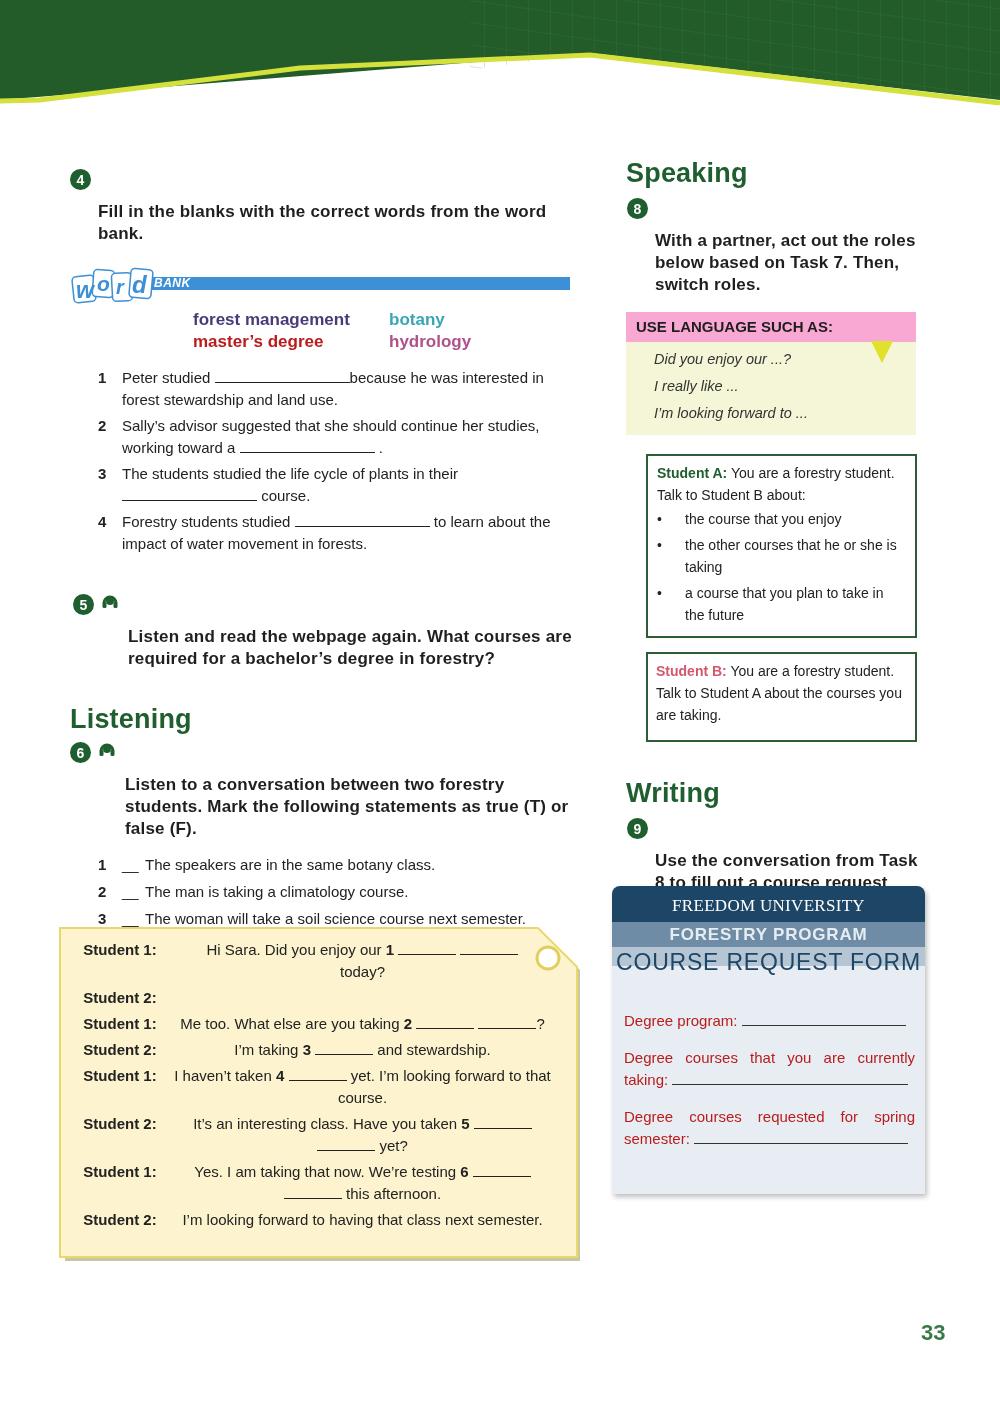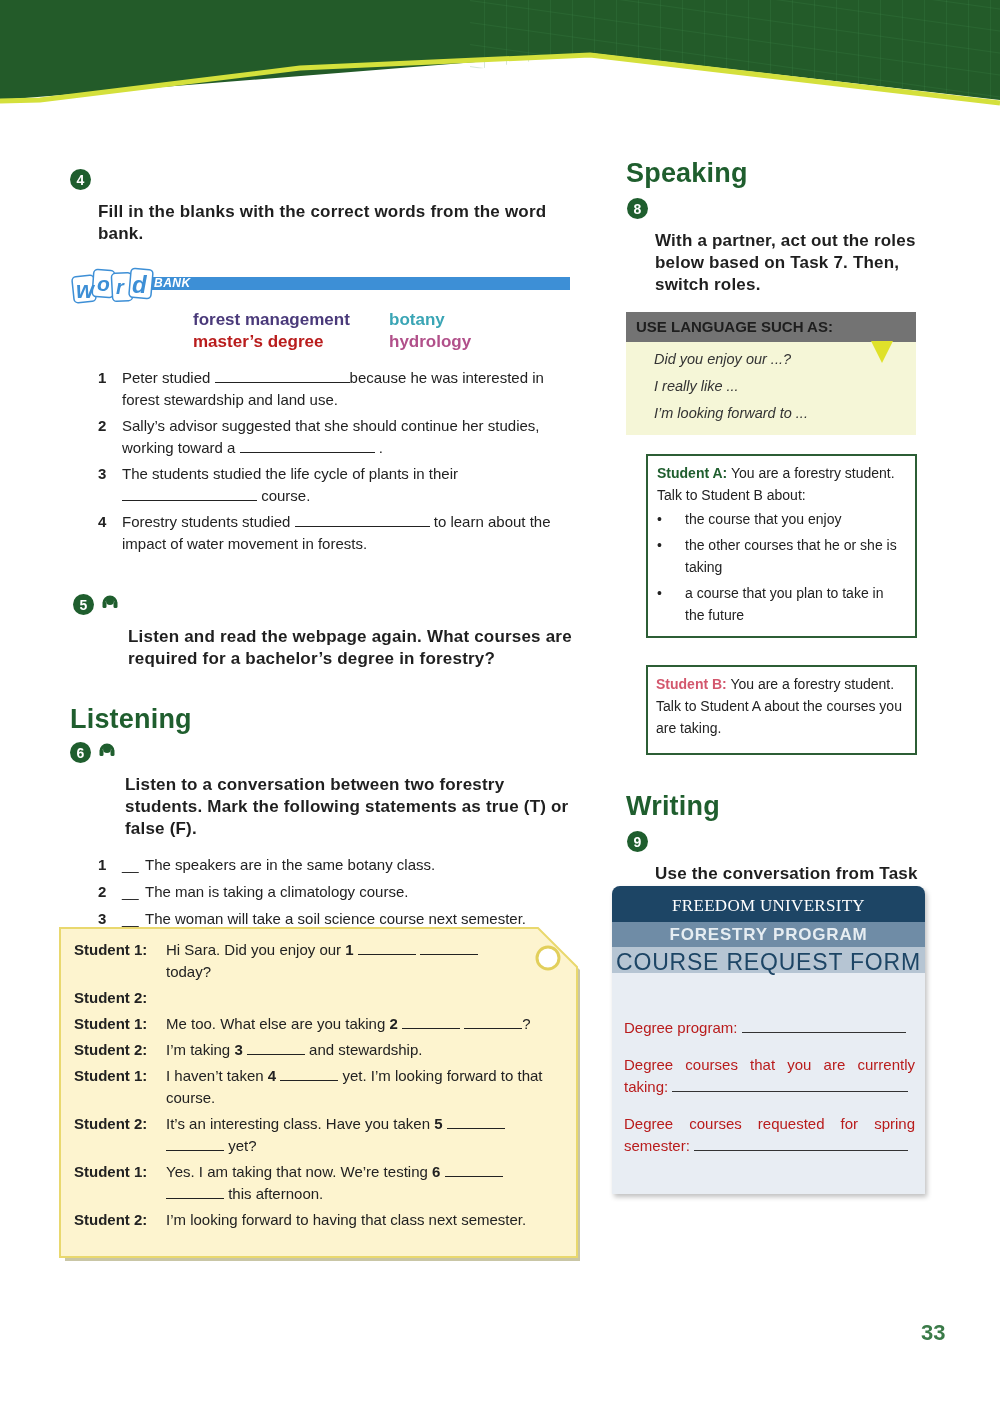--- a/index.html
+++ b/index.html
@@ -37,44 +37,44 @@
   .numlist .t { flex: 1; }
   .blank { display: inline-block; border-bottom: 1px solid #222; height: 14px; vertical-align: baseline; }
 
   .tf .row { margin-bottom: 5px; }
   .tf .n { flex: 0 0 24px; }
   .tf .u { flex: 0 0 23px; }
 
   
   .card { position: absolute; left: 59px; top: 927px; width: 523px; height: 335px; }
   .card svg { position: absolute; left: 0; top: 0; }
-  .conv { position: absolute; left: 15px; top: 12px; width: 485px; font-size: 15px; line-height: 22px; color: #222; }
+  .conv { position: absolute; left: 15px; top: 12px; width: 485px; font-size: 15px; line-height: 22px; color: #222; text-align: center; }
   .conv .line { display: flex; margin-bottom: 4px; }
   .conv .sp { flex: 0 0 92px; font-weight: bold; }
   .conv .tx { flex: 1; }
   .conv b { font-weight: bold; }
 
   
   .lang-box { position: relative; margin-top: 16px; width: 290px; background: #f5f6d7; height: 123px; }
-  .lang-head { background: #737373; height: 30px; padding-left: 10px; font-weight: bold; font-size: 15px; line-height: 30px; color: #1e1e1e; }
+  .lang-head { background: #f9a8d4; height: 30px; padding-left: 10px; font-weight: bold; font-size: 15px; line-height: 30px; color: #1e1e1e; }
   .lang-tri { position: absolute; left: 245px; top: 29px; width: 0; height: 0; border-left: 11px solid transparent; border-right: 11px solid transparent; border-top: 22px solid #dfe12a; }
   .lang-items { padding: 4px 5px 0 28px; font-style: italic; font-size: 14.5px; line-height: 27px; color: #333; }
 
   .role { border: 2px solid #2c5e35; width: 271px; margin-left: 20px; padding: 6px 9px 6px 9px; font-size: 14px; line-height: 22px; color: #222; }
   .role .lbl-a { color: #1f5e2e; font-weight: bold; }
   .role .lbl-b { color: #d3576d; font-weight: bold; }
   .role ul { list-style: none; margin-top: 2px; }
   .role li { display: flex; margin-bottom: 4px; }
   .role li .dot { flex: 0 0 28px; }
 
   
   .form { position: absolute; left: 612px; top: 886px; width: 313px; height: 308px; background: #e8edf3; border-radius: 8px 8px 0 0; box-shadow: 2px 3px 5px rgba(0,0,0,0.25); overflow: hidden; }
   .f-h1 { height: 36px; background: #1d4565; color: #fff; font-family: "Liberation Serif", serif; font-size: 17px; text-align: center; line-height: 40px; letter-spacing: 0.3px; }
   .f-h2 { height: 25px; background: #6f8ca6; color: #e6edf2; font-size: 17px; font-weight: bold; text-align: center; line-height: 25px; letter-spacing: 0.8px; }
-  .f-h3 { height: 26px; background: #b6c5d3; color: #1d4565; font-size: 23px; text-align: center; line-height: 31px; letter-spacing: 0.8px; }
+  .f-h3 { height: 19px; background: #b6c5d3; color: #1d4565; font-size: 23px; text-align: center; line-height: 31px; letter-spacing: 0.8px; }
   .f-body { padding: 44px 10px 0 12px; font-size: 15px; line-height: 22px; color: #b91c1c; }
   .f-body .fld { text-align: justify; margin-bottom: 15px; }
   .fline { display: inline-block; border-bottom: 1px solid #333; height: 14px; vertical-align: baseline; }
 
   .page-num { position: absolute; left: 921px; top: 1320px; font-size: 22px; font-weight: bold; color: #3a7a48; }
 </style>
 </head>
 <body>
 
 <div class="banner">
@@ -266,21 +266,21 @@
           <span class="dot">•</span>
           <span>the other courses that he or she is taking</span>
         </li>
       <li>
           <span class="dot">•</span>
           <span>a course that you plan to take in the future</span>
         </li>
     </ul>
   </div>
 
-  <div class="role" style="margin-top:27px; padding-bottom:14px;padding-left:8px;">
+  <div class="role" style="margin-top:14px; padding-bottom:14px;padding-left:8px;">
     <span class="lbl-b">Student B:</span> <span>You are a forestry student. Talk to Student A about the courses you are taking.</span>
   </div>
 
   <div class="section-title" style="margin-top:36px;">Writing</div>
 
   <div class="task" style="margin-top:8px; margin-left:1px;">
     <span class="num">9</span>
     <span class="task-text">Use the conversation from Task 8 to fill out a course request form.</span>
   </div>
 </div>

